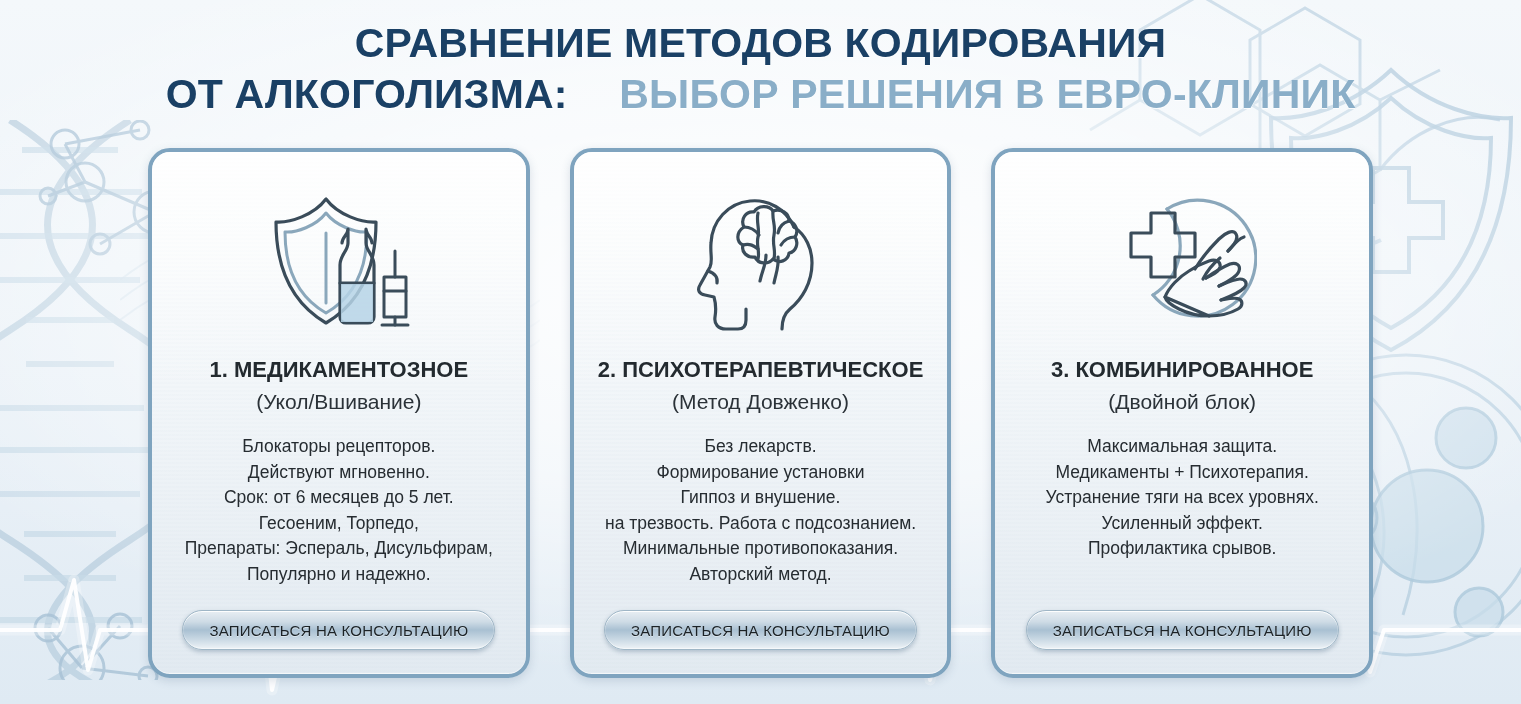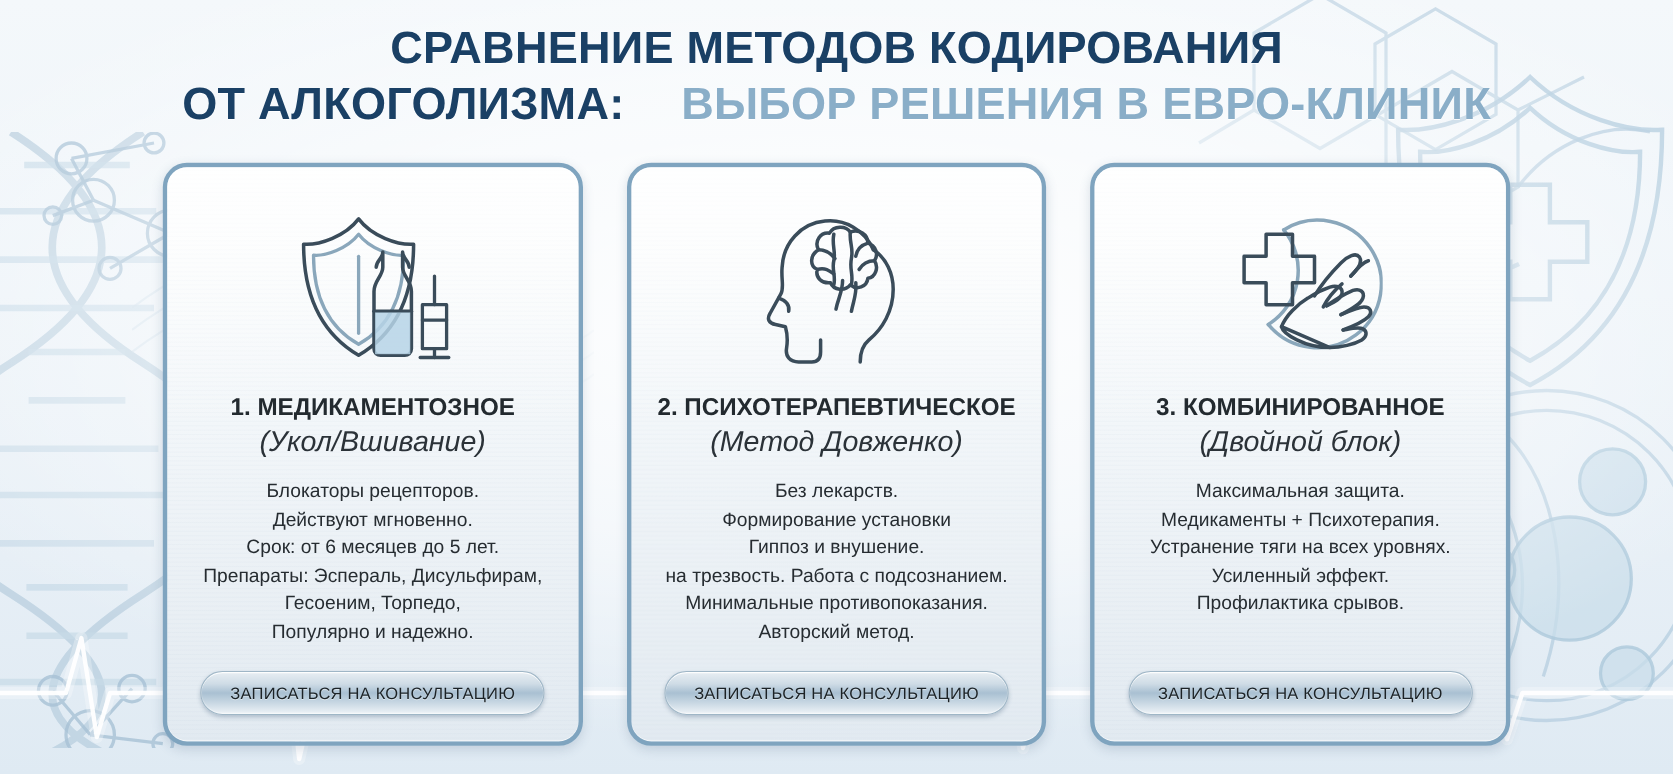--- a/index.html
+++ b/index.html
@@ -113,26 +113,25 @@
     font-size:22px;
     font-weight:bold;
     color:#232a2f;
     text-align:center;
     line-height:28px;
     white-space:nowrap;
   }
   .card-subheading{
     position:relative; z-index:2;
     margin-top:4px;
-    font-size:26px;
+    font-size:21px;
     color:#2b3238;
     text-align:center;
     line-height:27px;
     white-space:nowrap;
-    font-style:italic;
   }
   .card-body{
     position:relative; z-index:2;
     margin-top:19px;
     padding:0 10px;
     font-size:17.5px;
     line-height:25.5px;
     color:#262c31;
     text-align:center;
   }
@@ -337,22 +336,22 @@
         </svg>
       </div>
 
       <div class="card-heading">1. МЕДИКАМЕНТОЗНОЕ</div>
       <div class="card-subheading">(Укол/Вшивание)</div>
 
       <div class="card-body">
         <span class="ln">Блокаторы рецепторов.</span>
         <span class="ln">Действуют мгновенно.</span>
         <span class="ln">Срок: от 6 месяцев до 5 лет.</span>
+        <span class="ln">Гесоеним, Торпедо,</span>
         <span class="ln">Препараты: Эспераль, Дисульфирам,</span>
-        <span class="ln">Гесоеним, Торпедо,</span>
         <span class="ln">Популярно и надежно.</span>
       </div>
 
       <div class="card-cta-wrap">
         <button class="cta">ЗАПИСАТЬСЯ НА КОНСУЛЬТАЦИЮ</button>
       </div>
     </div>
 
     <div class="card">
       <div class="card-icon">

